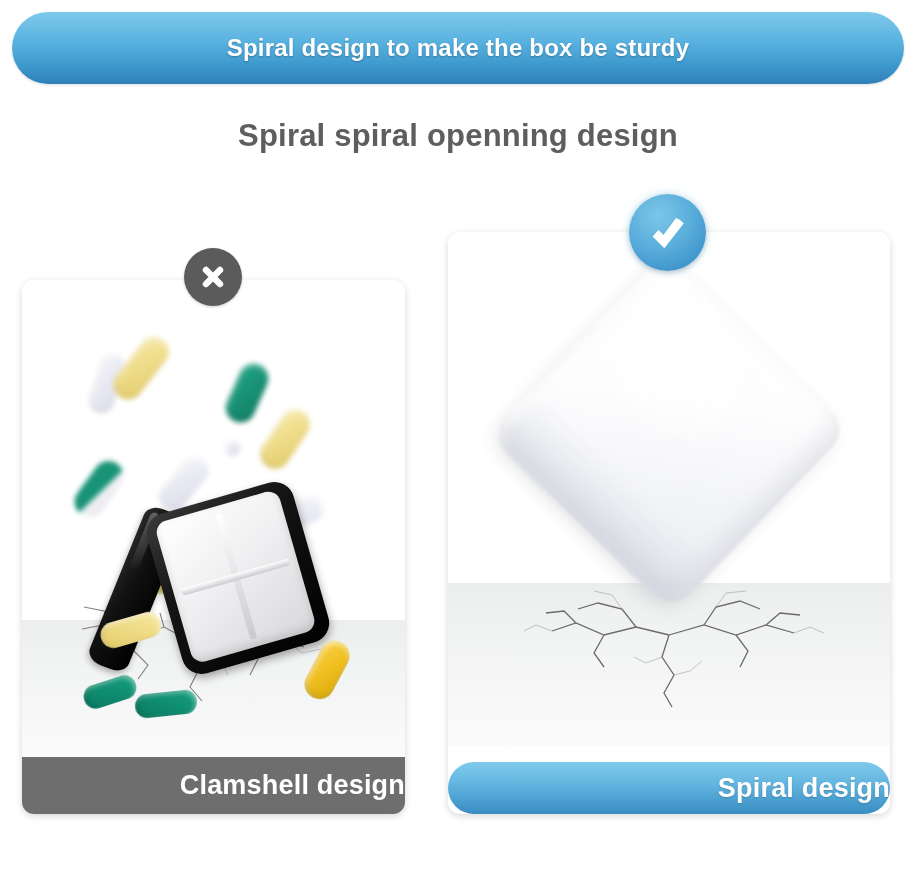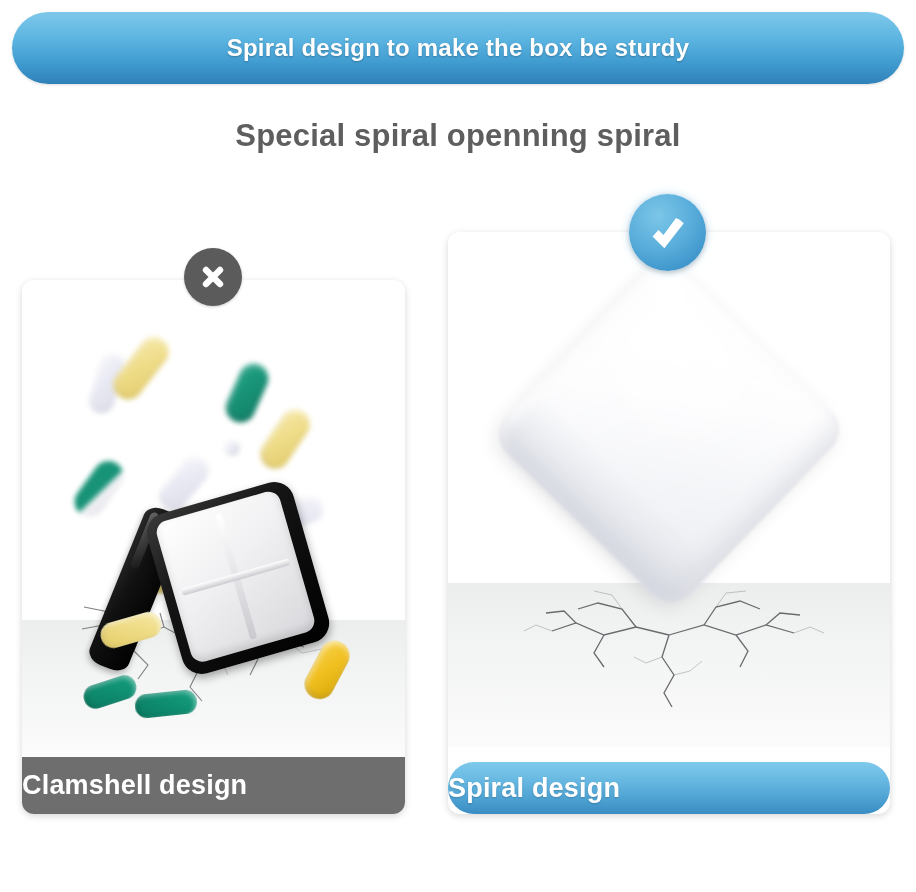--- a/index.html
+++ b/index.html
@@ -131,21 +131,21 @@
   }
 
   
   .label-bar {
     position: absolute;
     left: 0;
     right: 0;
     bottom: 0;
     display: flex;
     align-items: center;
-    justify-content: flex-start;
+    justify-content: flex-end;
     color: #ffffff;
     font-size: 27px;
     font-weight: bold;
     letter-spacing: 0.2px;
   }
   .label-bad {
     height: 57px;
     background: #6e6e6e;
   }
   .label-good {
@@ -299,21 +299,21 @@
     filter: blur(1.6px);
   }
 </style>
 </head>
 <body>
 
 <div class="banner">
   <div class="banner-title">Spiral design to make the box be sturdy</div>
 </div>
 
-<div class="subtitle">Special spiral openning spiral</div>
+<div class="subtitle">Spiral spiral openning design</div>
 
 <div class="compare">
 
   <div class="card card-bad">
     <div class="stage">
 
       <div class="floor"></div>
 
       <div class="pill pill-white blurry" style="left:72px;  top:72px;  width:26px; height:62px; transform:rotate(18deg);"></div>
       <div class="pill pill-yellow blurry" style="left:104px; top:52px;  width:30px; height:72px; transform:rotate(38deg);"></div>

